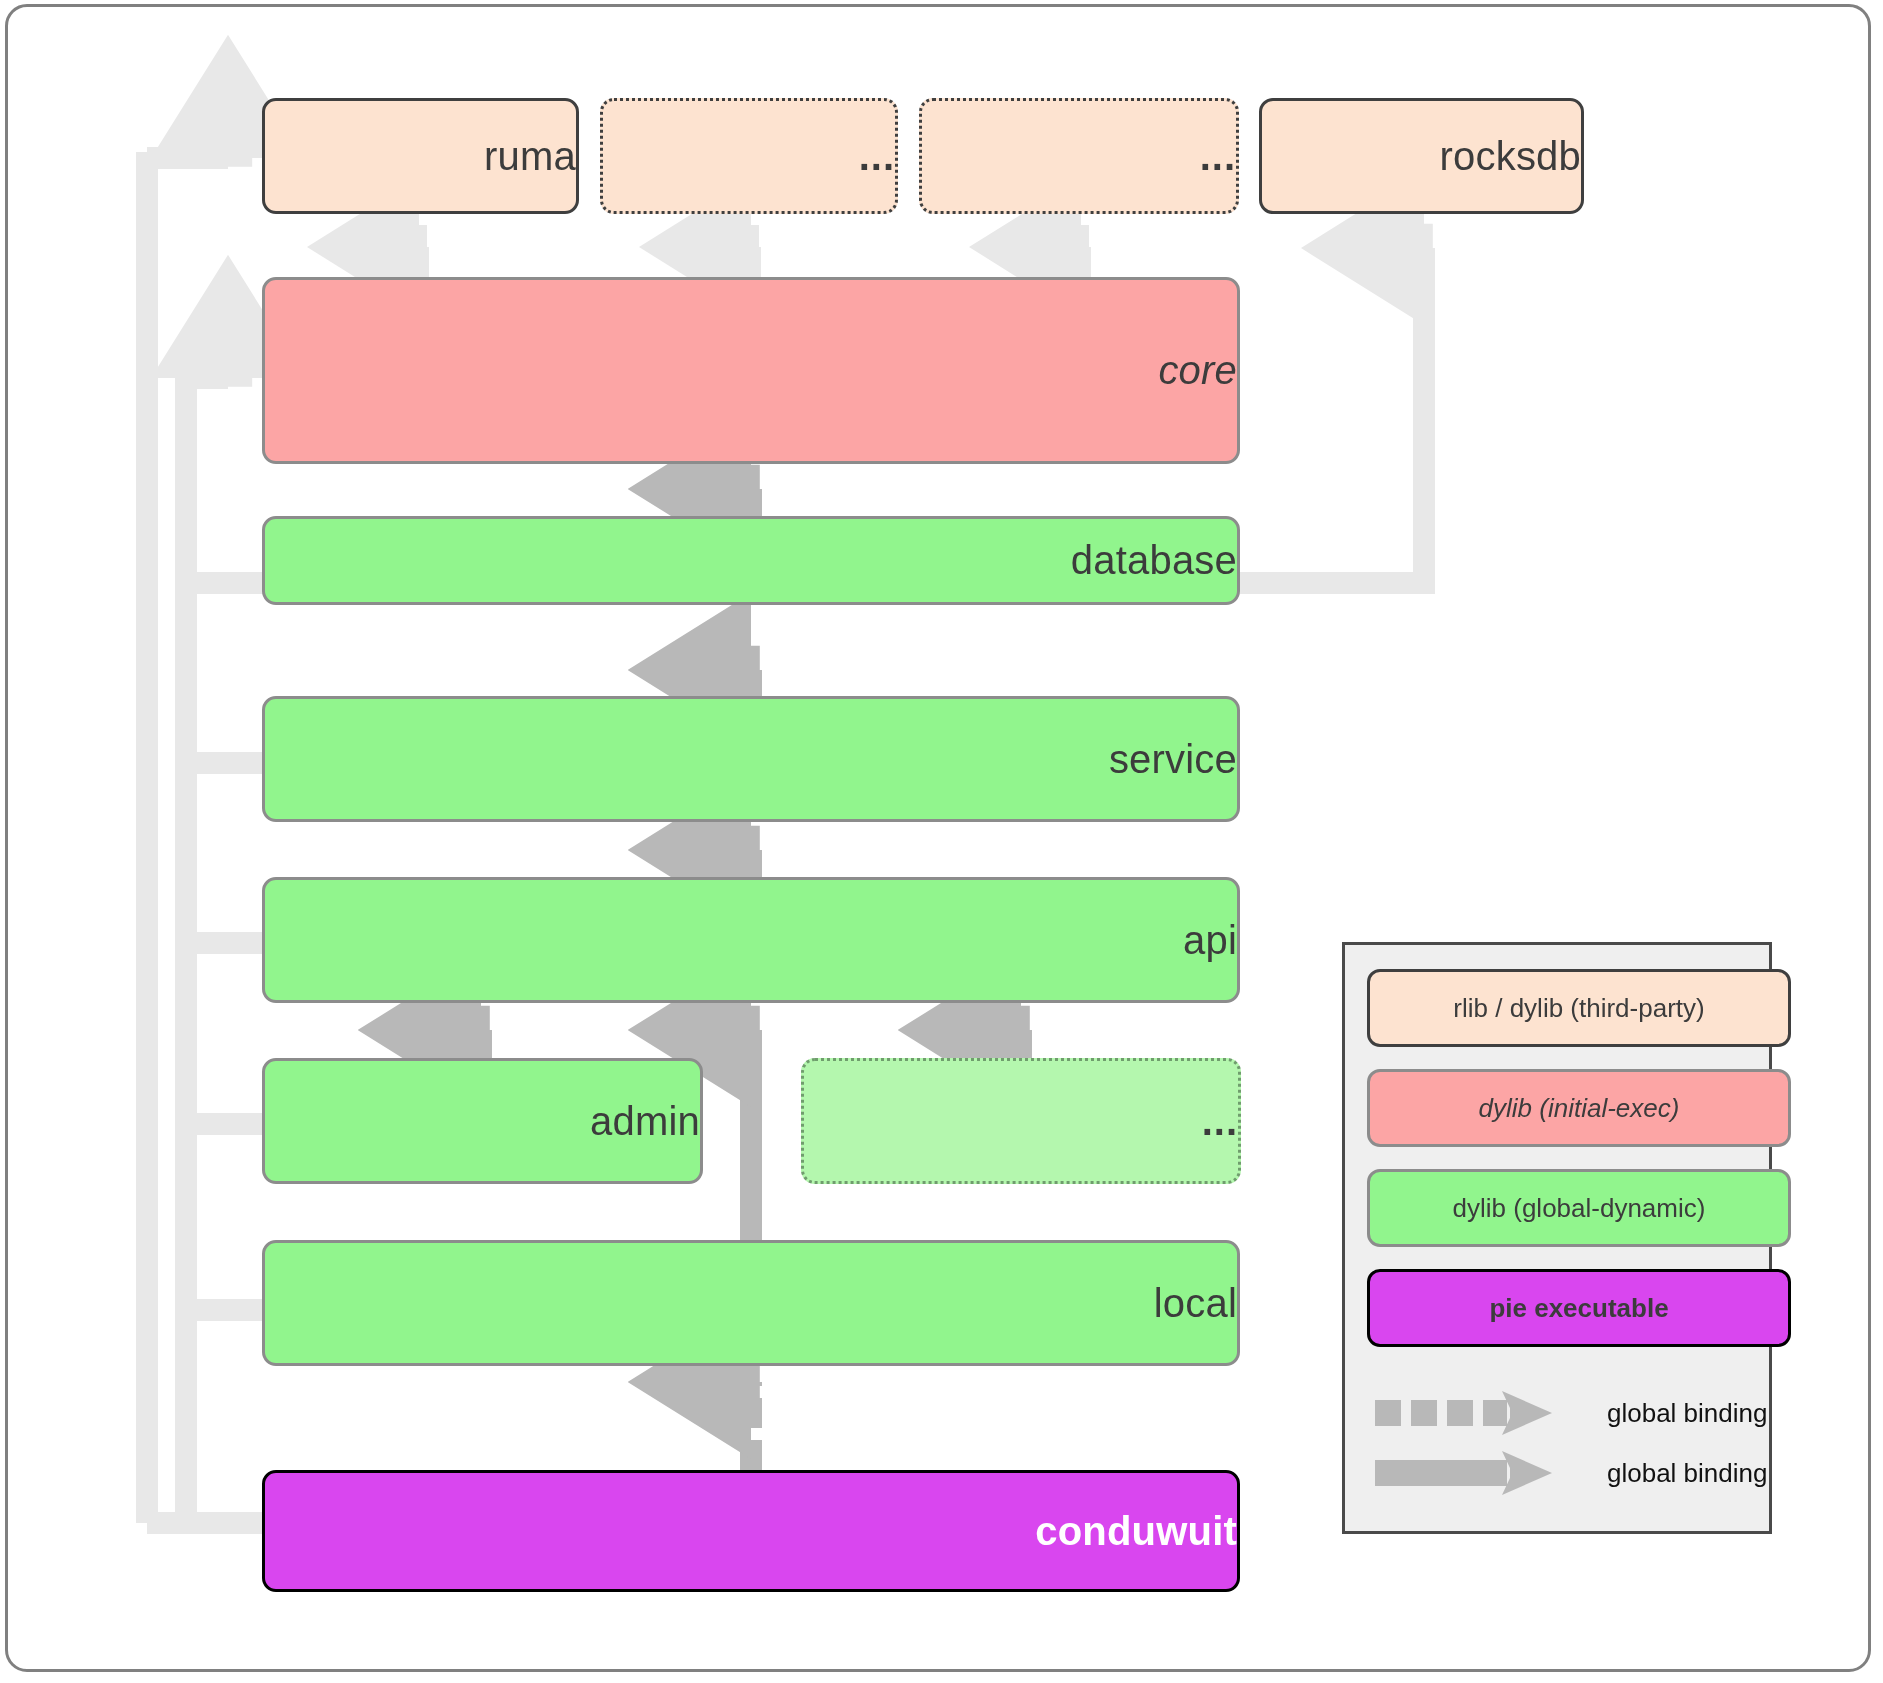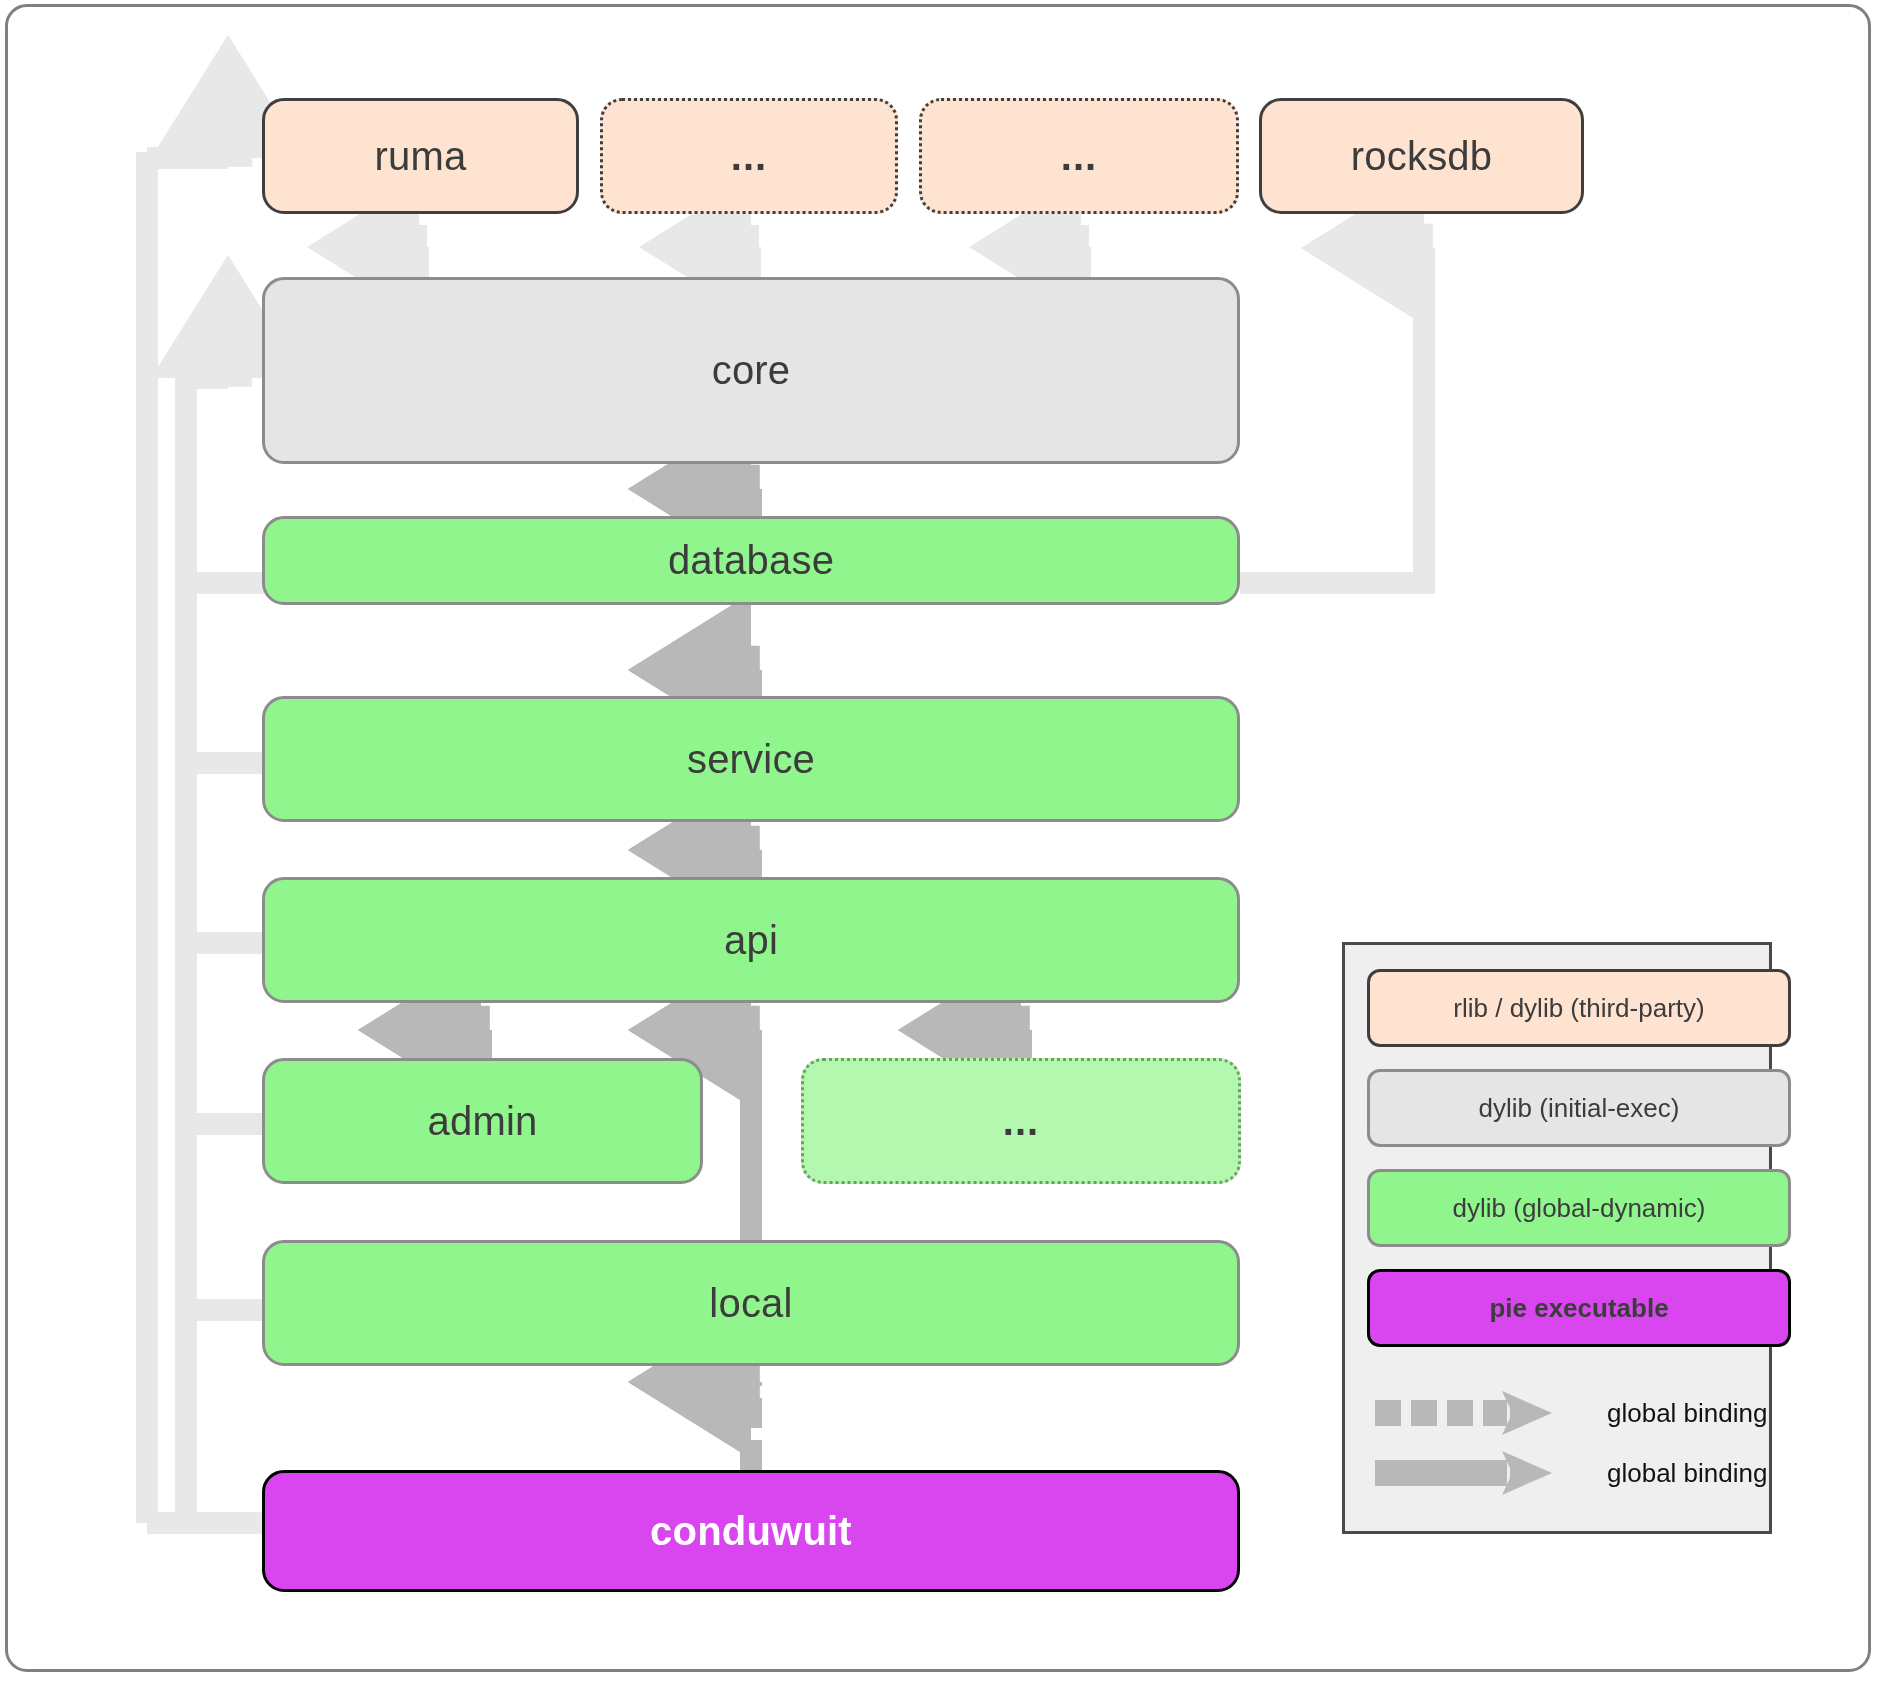--- a/index.html
+++ b/index.html
@@ -30,41 +30,42 @@
   .svg-layer {
     position: absolute;
     left: 0; top: 0;
     width: 1883px;
     height: 1683px;
     pointer-events: none;
   }
   .node {
     position: absolute;
     box-sizing: border-box;
-    border-radius: 22px;
+    border-radius: 14px;
     display: flex;
     align-items: center;
-    justify-content: center;
+    justify-content: flex-end;
     font-size: 40px;
     color: #3c3c3c;
     letter-spacing: 0.2px;
   }
   
   .n-third {
     background: #fde3d0;
     border: 3px solid #3f3f3f;
   }
   .n-third-dotted {
     background: #fde3d0;
     border: 3px dotted #3f3f3f;
   }
   
   .n-blue {
-    background: #e5e5e5;
+    background: #fca5a5;
     border: 3px solid #8c8c8c;
+    font-style: italic;
   }
   
   .n-green {
     background: #91f58d;
     border: 3px solid #8c8c8c;
   }
   .n-green-dotted {
     background: #b4f7ae;
     border: 3px dotted #6f9d6d;
   }

